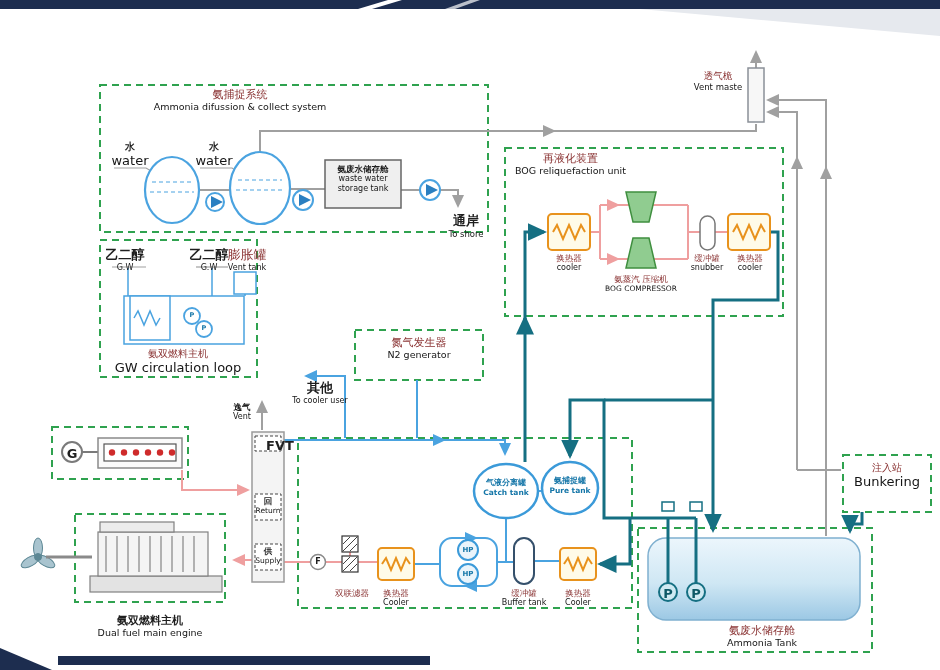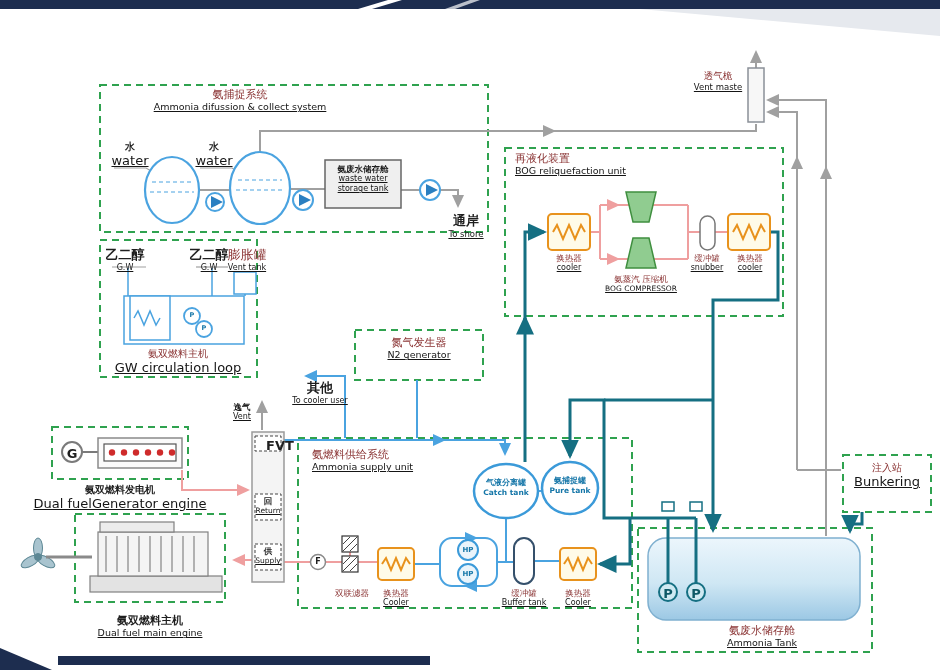--- a/index.html
+++ b/index.html
@@ -1,24 +1,24 @@
 <!DOCTYPE html>
 <html><head>
 <meta charset="utf-8">
 <style>
   html,body{margin:0;padding:0;background:#fff;}
   .stage{position:relative;width:940px;height:670px;background:#ffffff;overflow:hidden;
          font-family:"DejaVu Sans","Liberation Sans",sans-serif;}
   svg.layer{position:absolute;left:0;top:0;}
   .lbl{position:absolute;transform:translateX(-50%);text-align:center;line-height:1.22;white-space:nowrap;}
-  .la{transform:none;text-align:left;}
+  .la{transform:none;text-align:center;}
   .lbl span{display:block;}
   .zh{font-weight:700;color:#1f1f1f;}
   .mr{font-weight:400;color:#8a3333;}
-  .en{color:#151515;font-weight:400;text-decoration:underline;}
+  .en{color:#151515;font-weight:400;}
   .bl{color:#1576a8;font-weight:700;}
   .tl{color:#0d5866;font-weight:700;}
   .s11{font-size:11px}.s105{font-size:11px}.s10{font-size:10px}.s95{font-size:9.5px}
   .s9{font-size:13px}.s85{font-size:8.5px}.s8{font-size:8px}.s75{font-size:7.5px}
   .s7{font-size:7px}.s65{font-size:6.5px}
 </style>
 </head>
 <body>
 
 <div class="stage">
@@ -336,24 +336,20 @@
   <span class="zh s9">FVT</span>
 </div>
 <div class="lbl" style="left:268px;top:496px">
   <span class="zh s85">回</span>
   <span class="en s75">Return</span>
 </div>
 <div class="lbl" style="left:268px;top:546px">
   <span class="zh s85">供</span>
   <span class="en s75">Supply</span>
 </div>
-<div class="lbl la" style="left:312px;top:448px">
-  <span class="mr s11">氨燃料供给系统</span>
-  <span class="en s95">Ammonia supply unit</span>
-</div>
 <div class="lbl" style="left:506px;top:478px">
   <span class="bl s8">气液分离罐</span>
   <span class="bl s75">Catch tank</span>
 </div>
 <div class="lbl" style="left:570px;top:476px">
   <span class="bl s8">氨捕捉罐</span>
   <span class="bl s75">Pure tank</span>
 </div>
 <div class="lbl" style="left:352px;top:588px">
   <span class="mr s85">双联滤器</span>
@@ -363,24 +359,20 @@
   <span class="en s8">Cooler</span>
 </div>
 <div class="lbl" style="left:524px;top:588px">
   <span class="mr s85">缓冲罐</span>
   <span class="en s8">Buffer tank</span>
 </div>
 <div class="lbl" style="left:578px;top:588px">
   <span class="mr s85">换热器</span>
   <span class="en s8">Cooler</span>
 </div>
-<div class="lbl" style="left:120px;top:484px">
-  <span class="zh s10">氨双燃料发电机</span>
-  <span class="en s9">Dual fuelGenerator engine</span>
-</div>
 <div class="lbl" style="left:150px;top:614px">
   <span class="zh s105">氨双燃料主机</span>
   <span class="en s95">Dual fuel main engine</span>
 </div>
 <div class="lbl" style="left:762px;top:624px">
   <span class="mr s105">氨废水储存舱</span>
   <span class="en s95">Ammonia Tank</span>
 </div>
 <div class="lbl" style="left:887px;top:462px">
   <span class="mr s10">注入站</span>

